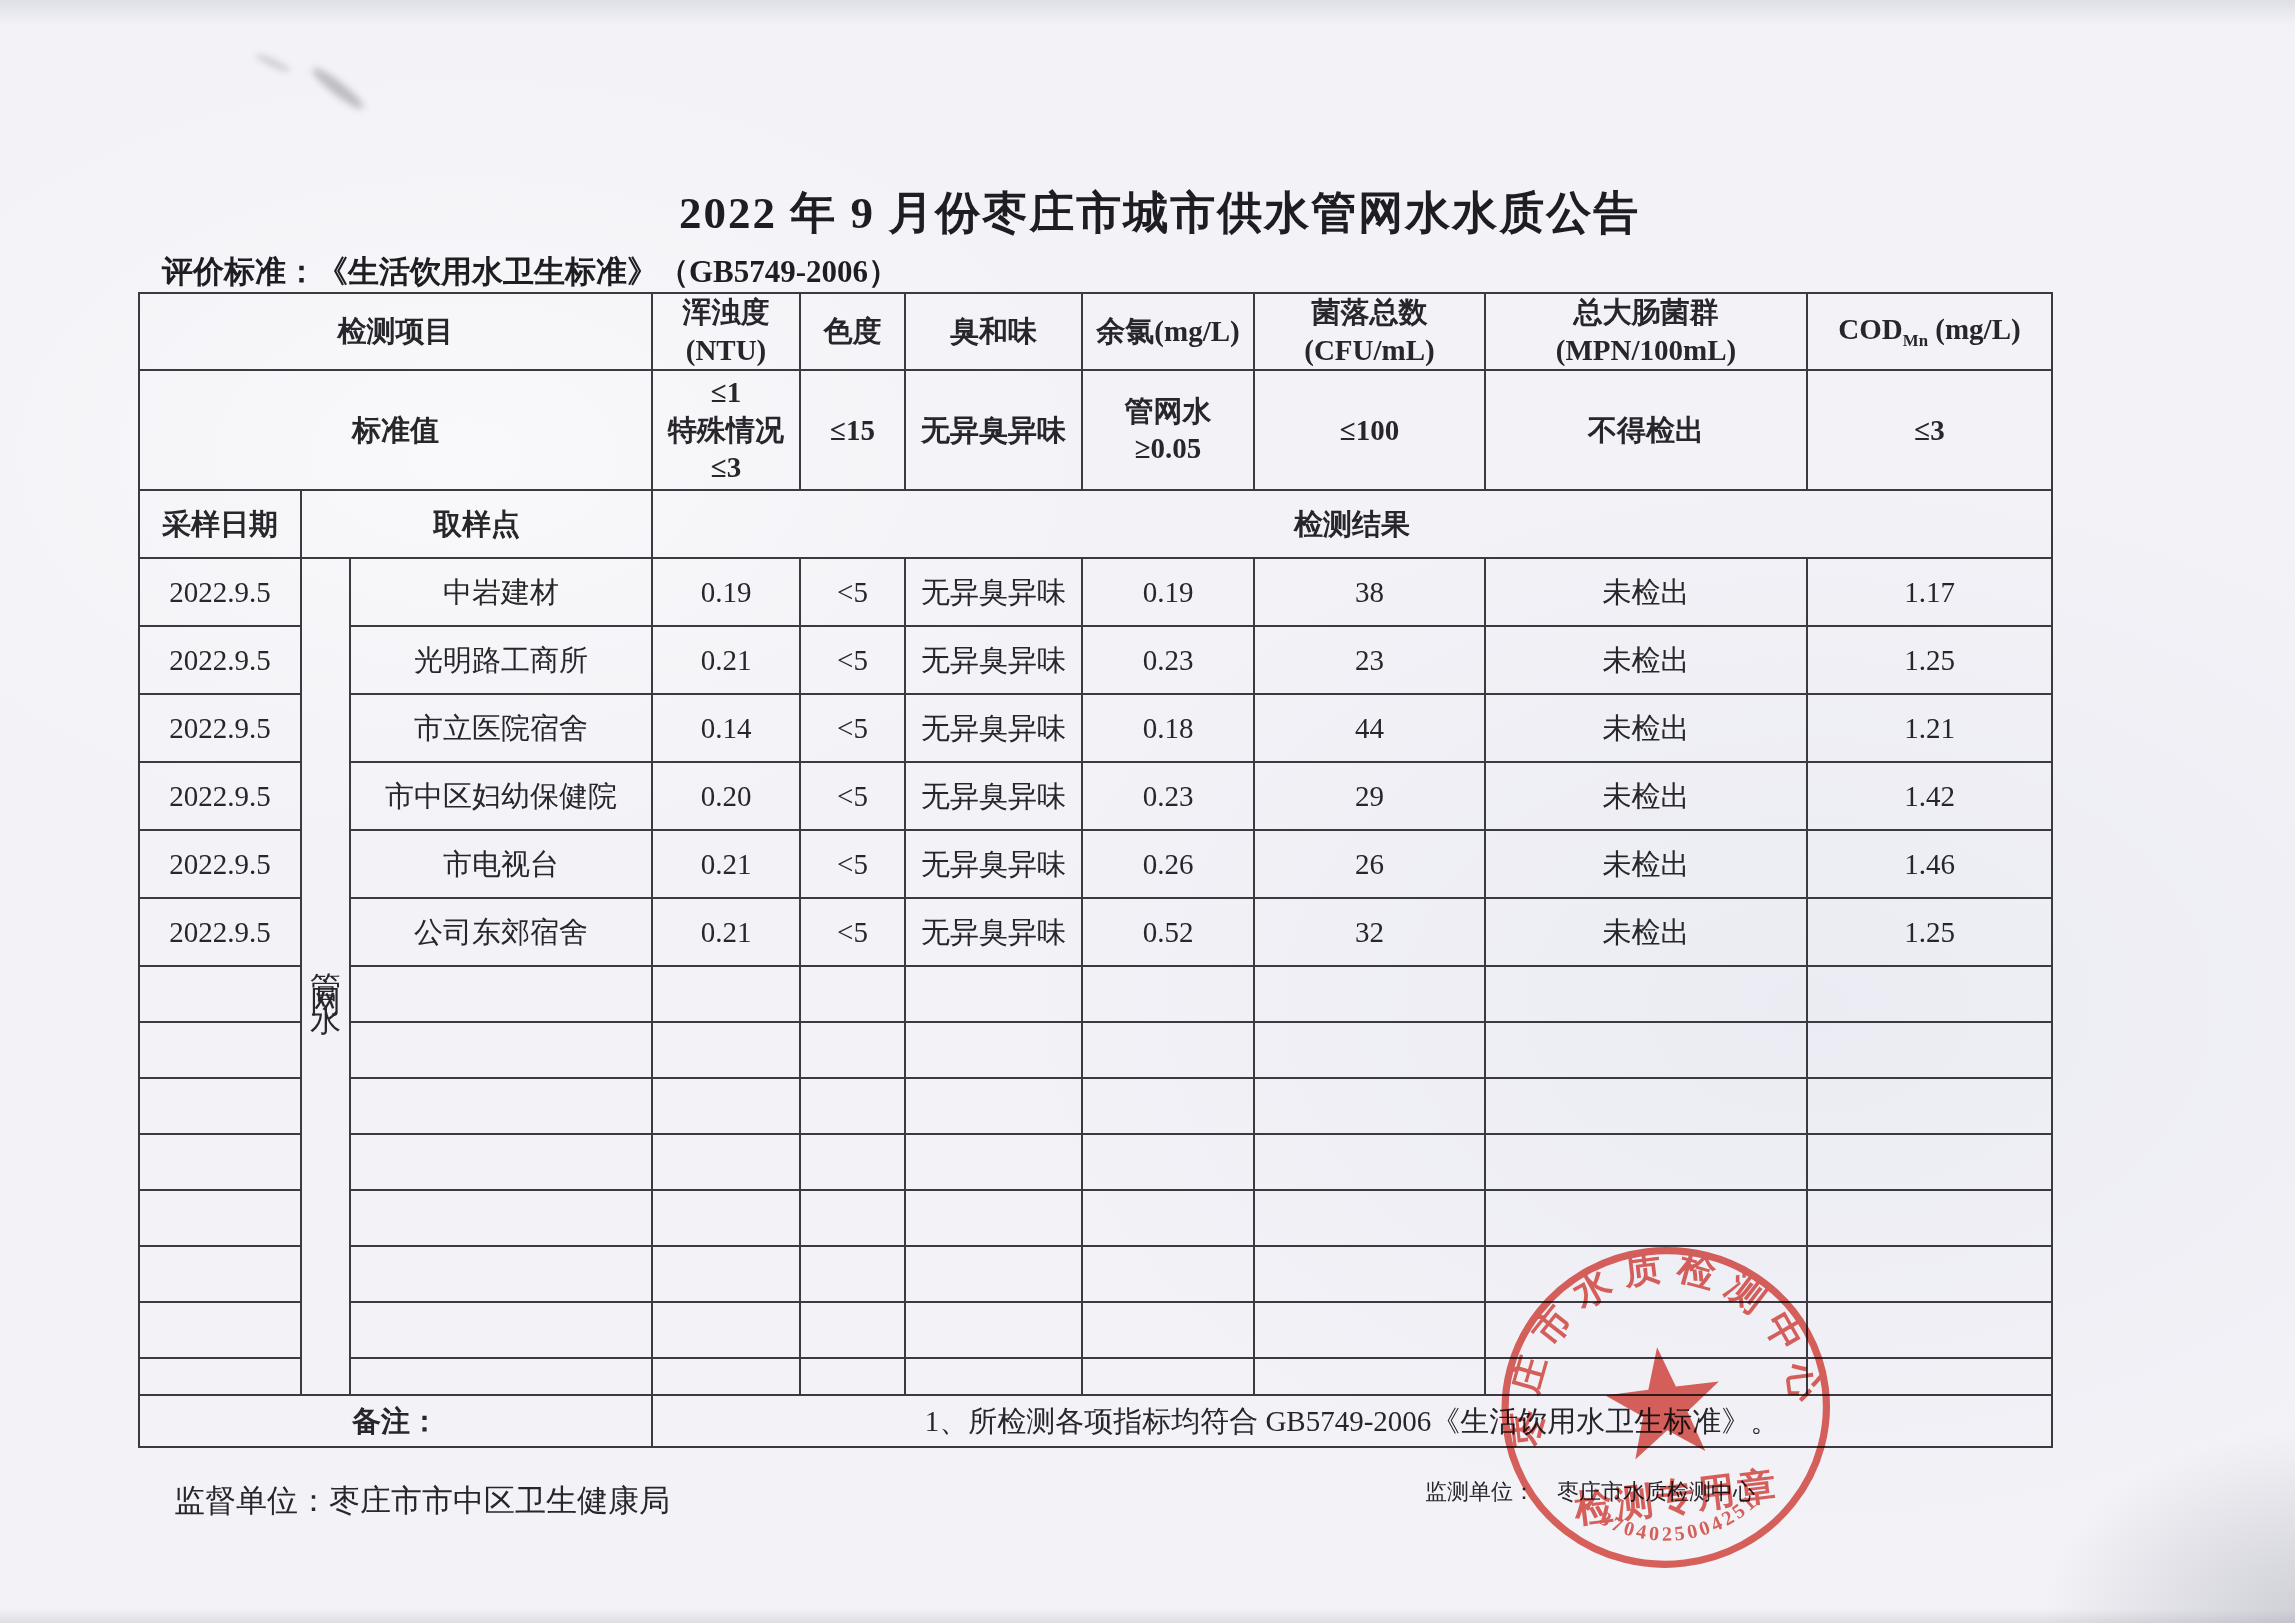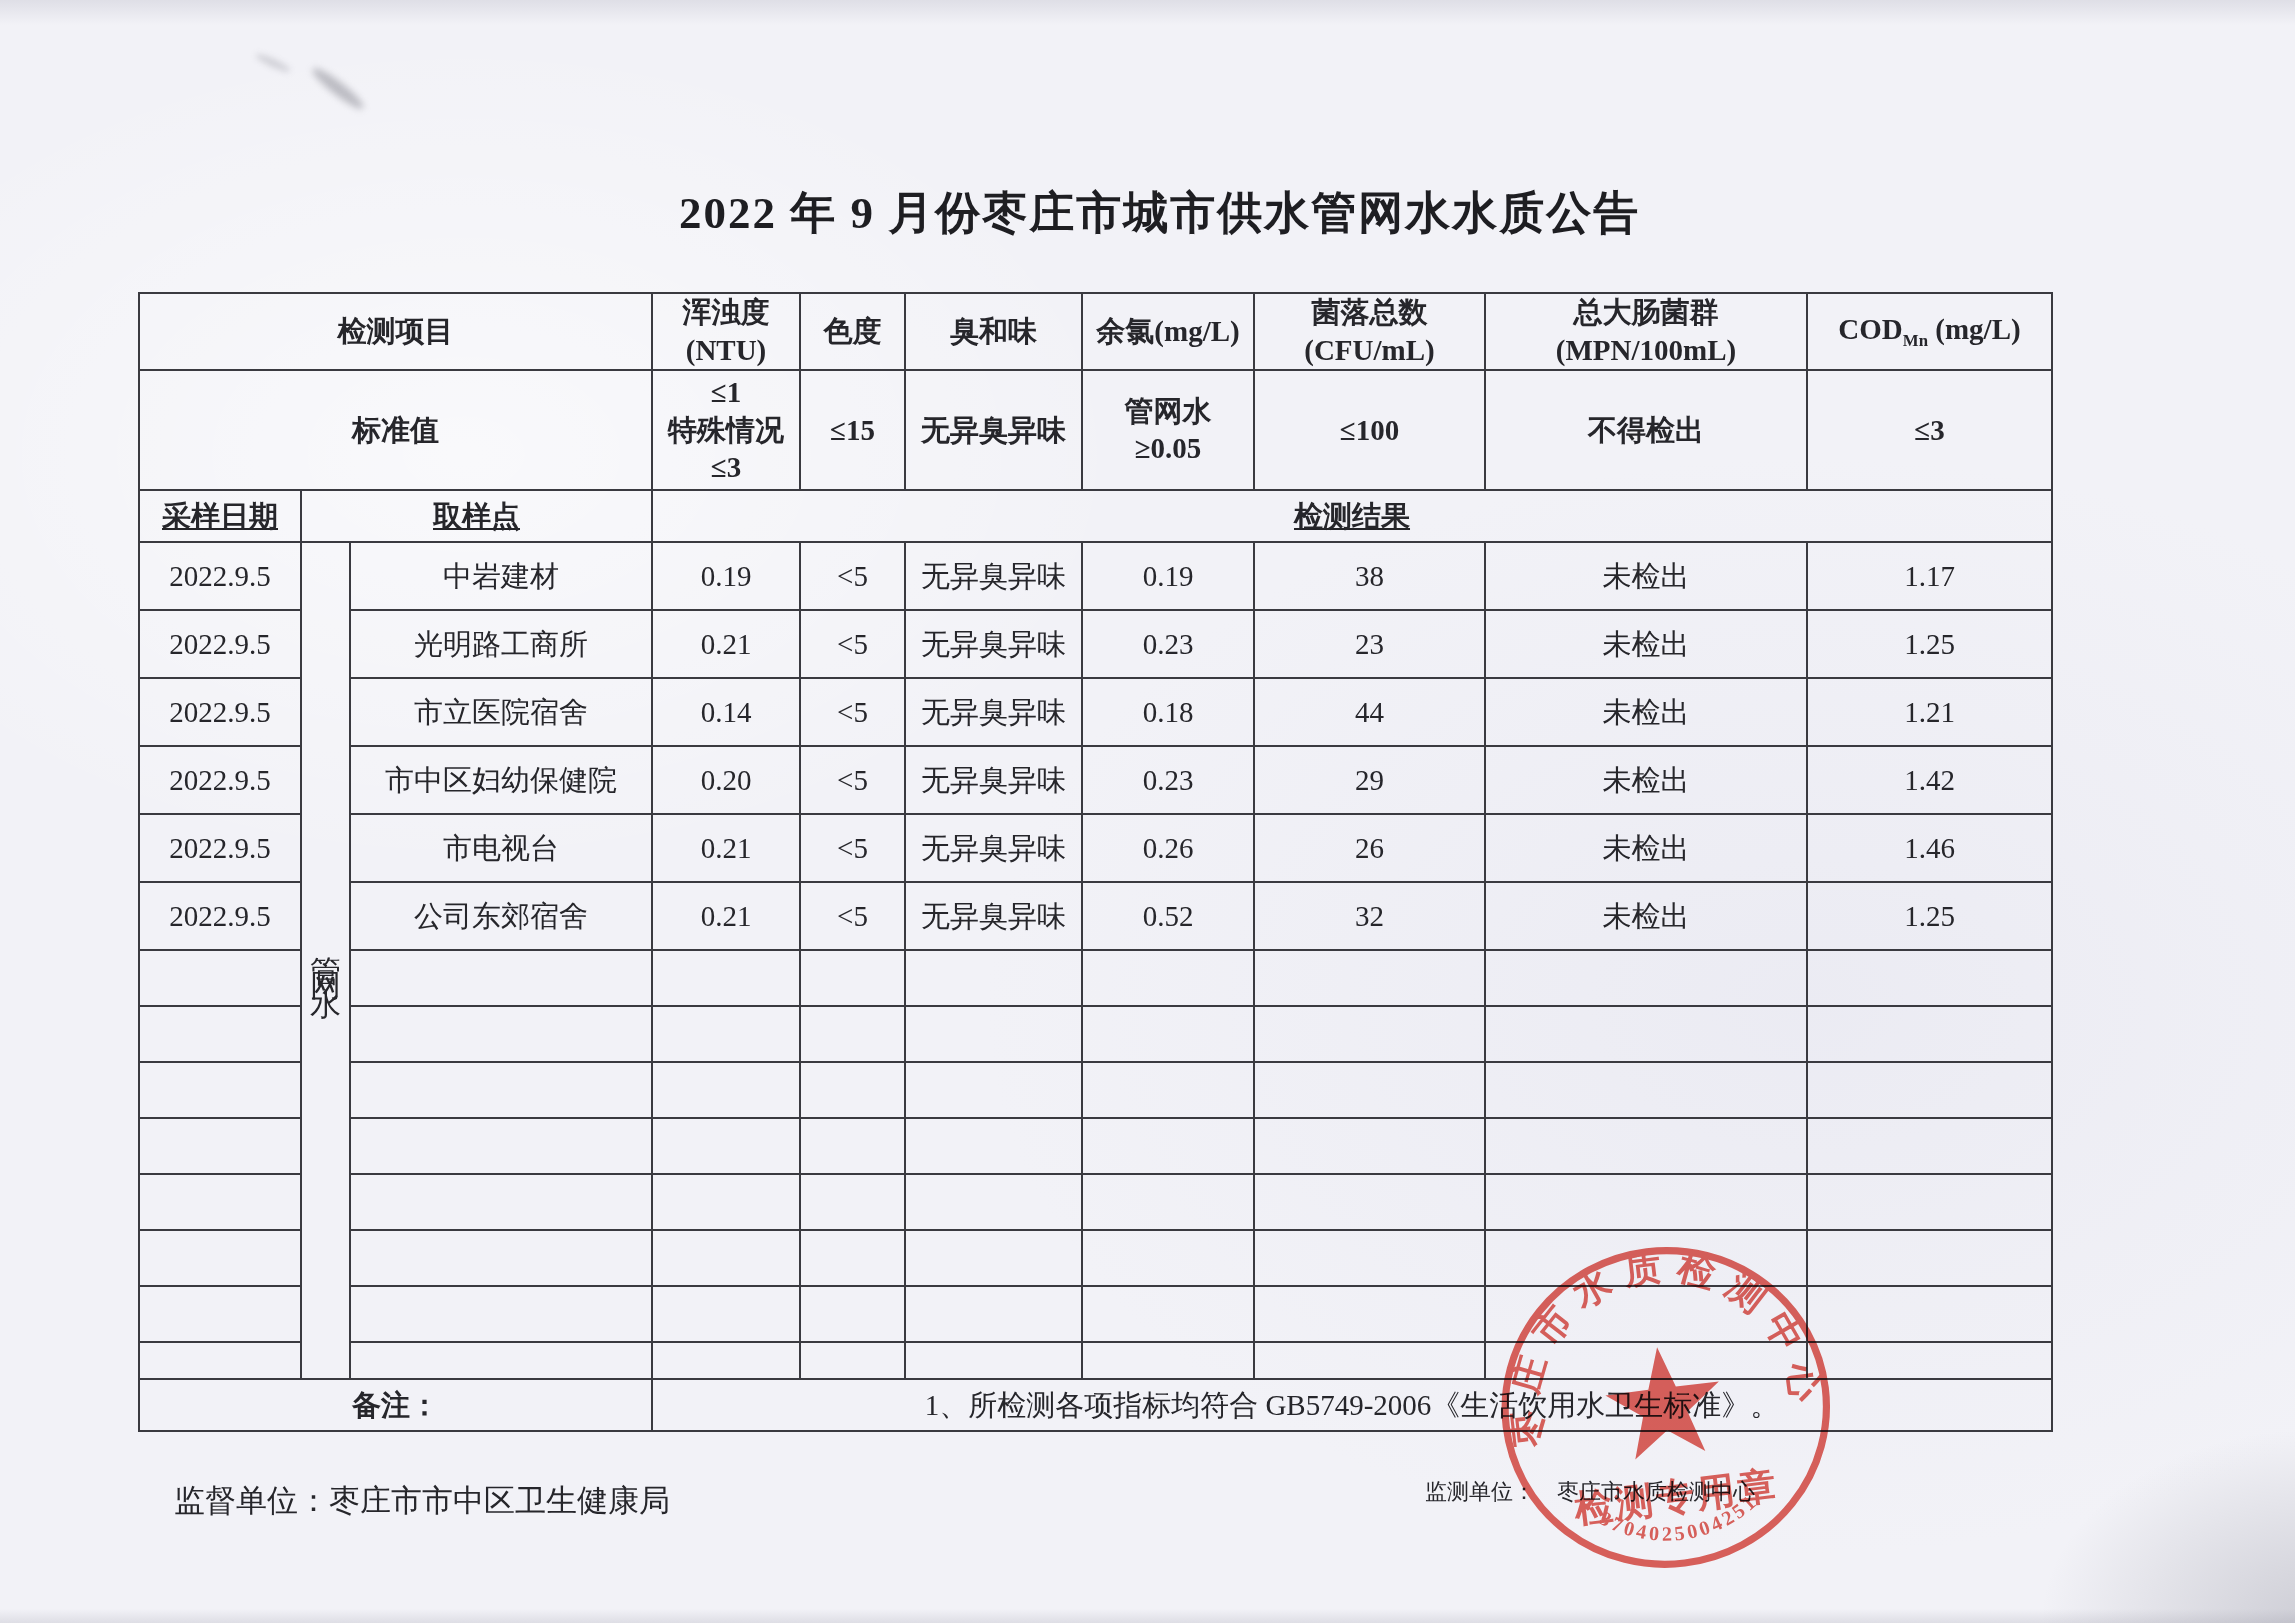--- a/index.html
+++ b/index.html
@@ -46,21 +46,21 @@
   }
   table.report td{
     border:2px solid #3a3a40;border-top-width:2.6px;border-bottom-width:2.6px;
     text-align:center;vertical-align:middle;
     font-size:29px;padding:0;line-height:1.3;color:#26262b;
     overflow:hidden;
   }
   table.report{border:2.6px solid #34343a;}
   td.b{font-weight:bold;}
   .pre{white-space:pre-line;margin-left:32px;}
-  .r1{height:71px;} .r2{height:120px;} .r3{height:52px;text-decoration:underline;}
+  .r1{height:71px;} .r2{height:120px;} .r3{height:68px;}
   .rd{height:68px;} .re{height:56px;} .res{height:37px;} .rr{height:52px;}
   td.vtd{vertical-align:top;padding-top:73px;}
   .vtext{
     writing-mode:vertical-lr;text-orientation:upright;
     display:inline-block;font-size:31px;letter-spacing:15.7px;line-height:1;
   }
   td.remark-label{font-weight:bold;margin-left:12px;}
   td.remark-body{text-align:left;padding-left:22px;}
   sub{font-size:.58em;}
 
@@ -76,20 +76,21 @@
 </head>
 <body>
 
 <div class="page">
 
   <div class="strip-top"></div>
   <div class="smudge1"></div>
   <div class="smudge2"></div>
 
   <div class="title">2022 年 9 月份枣庄市城市供水管网水水质公告</div>
+  <div class="subtitle">评价标准：《生活饮用水卫生标准》（GB5749-2006）</div>
 
   <table class="report">
     <colgroup>
       <col style="width:162px">
         <col style="width:49px">
         <col style="width:302px">
       <col style="width:148px">
         <col style="width:105px">
         <col style="width:177px">
       <col style="width:172px">

